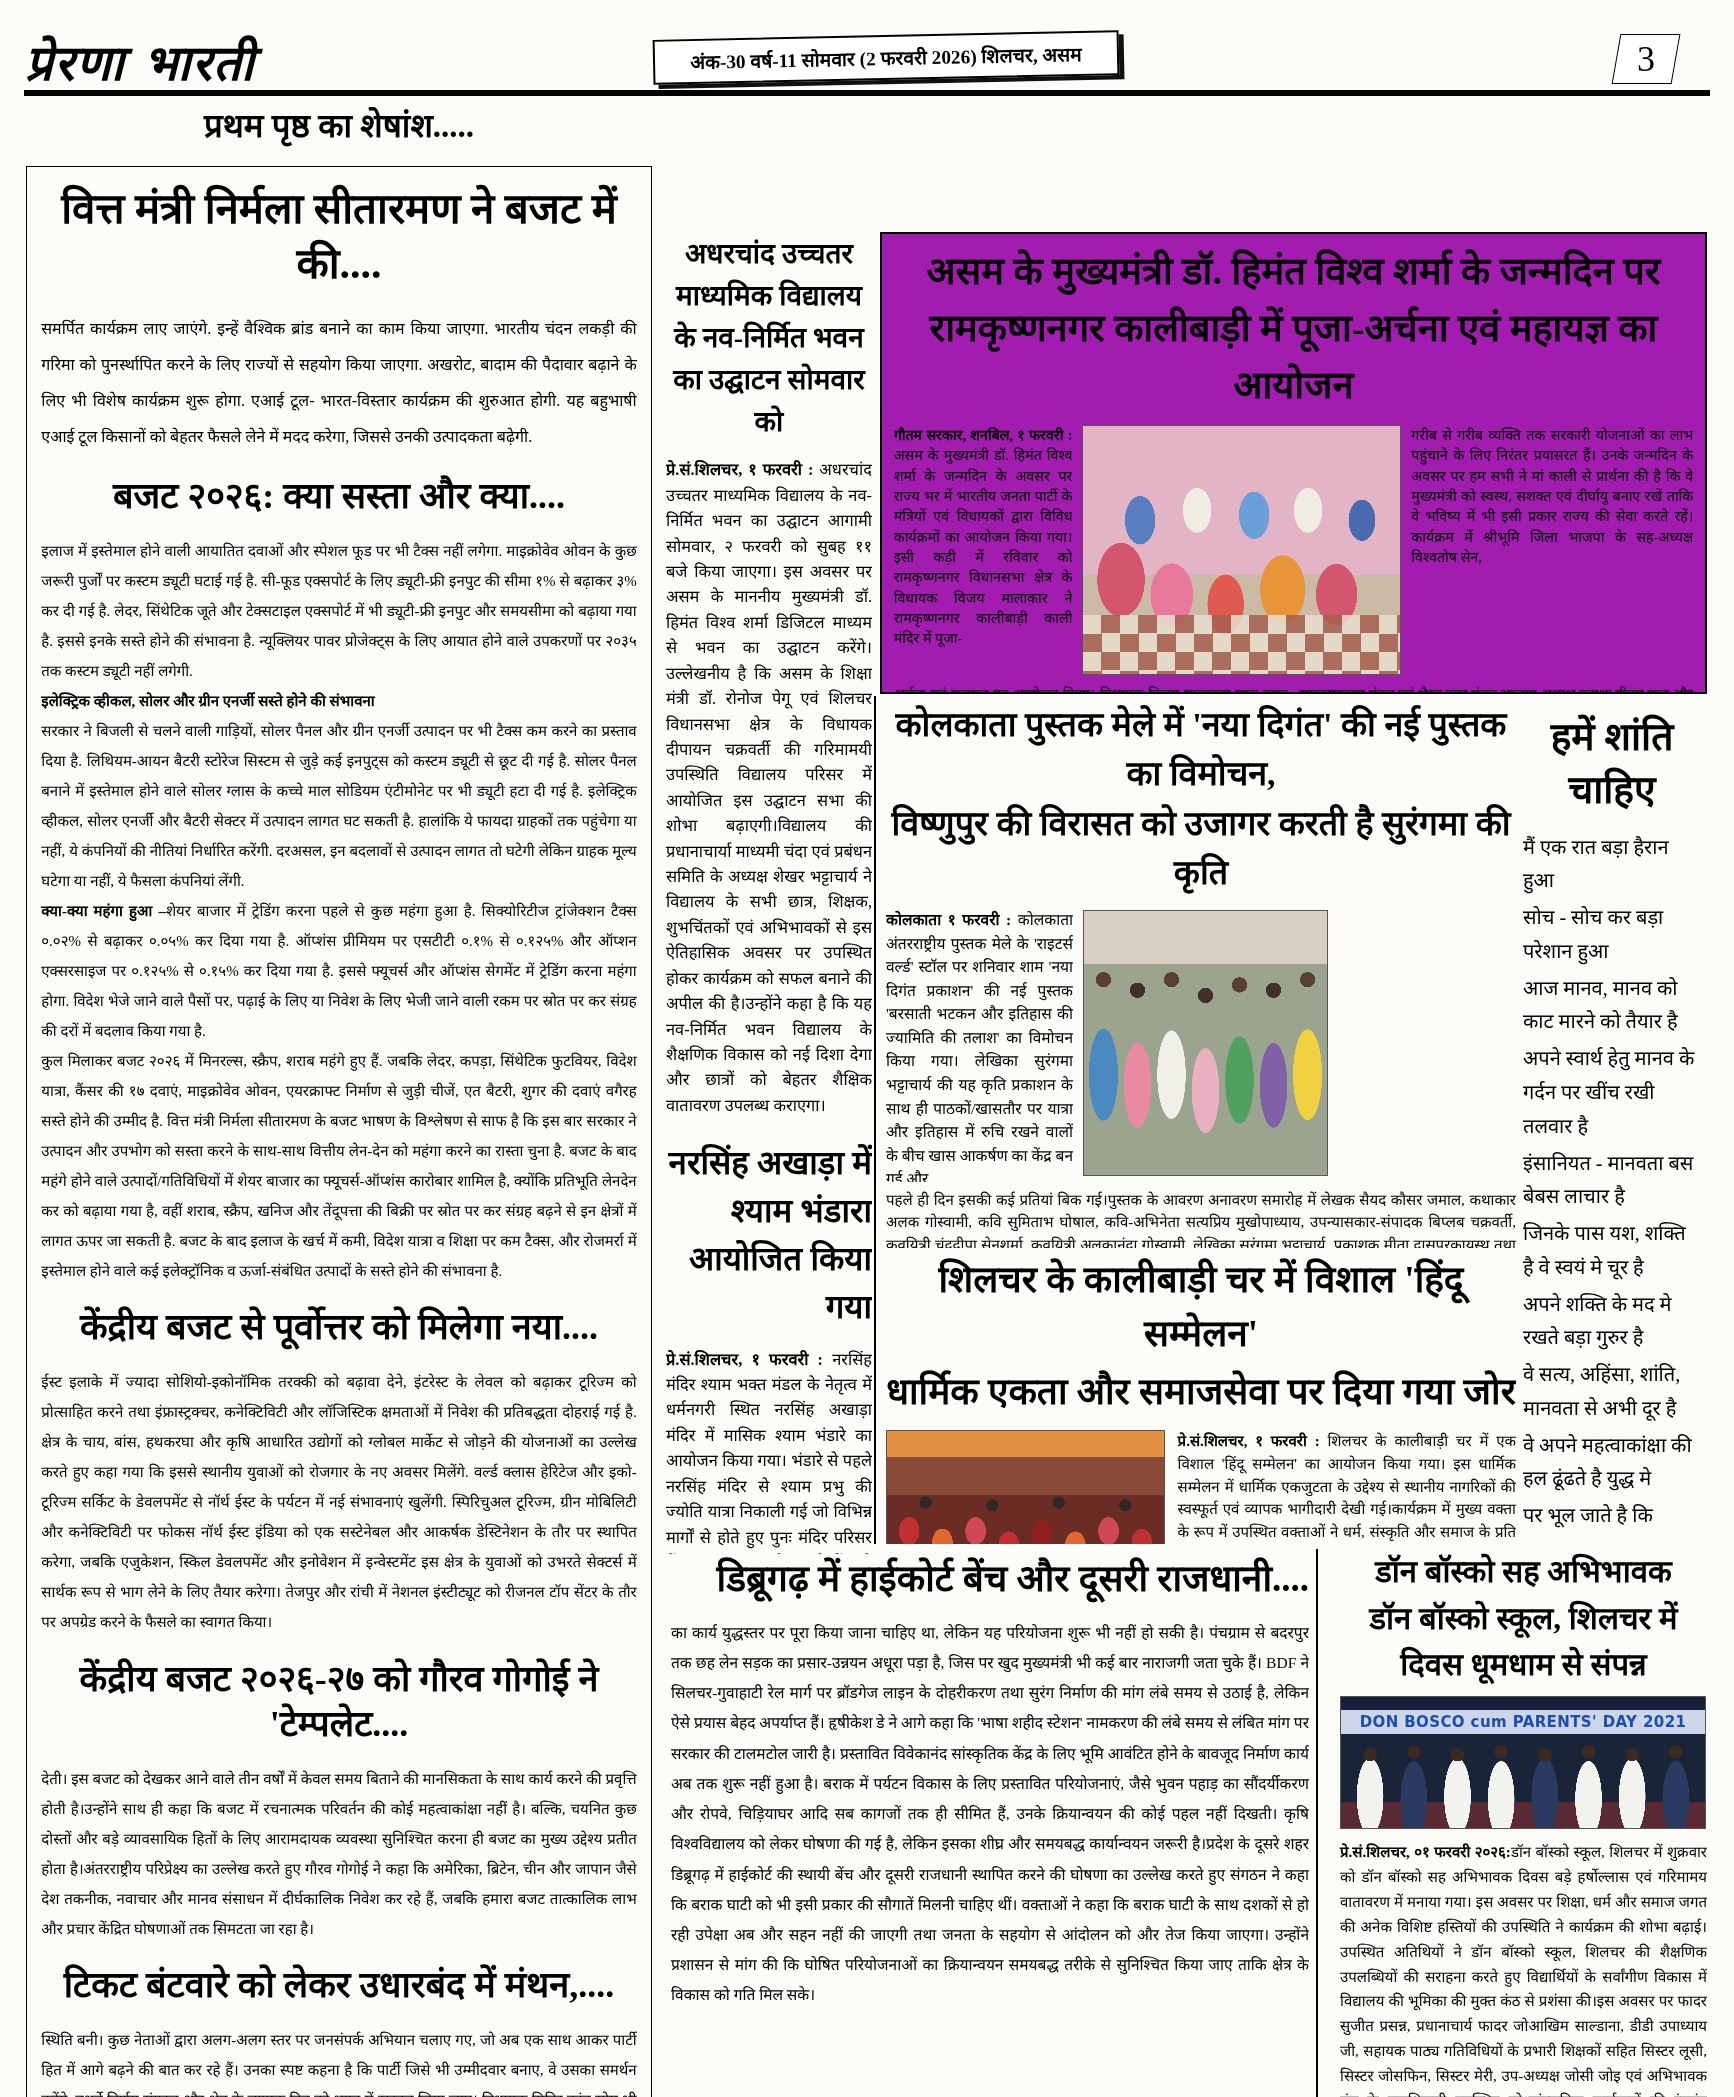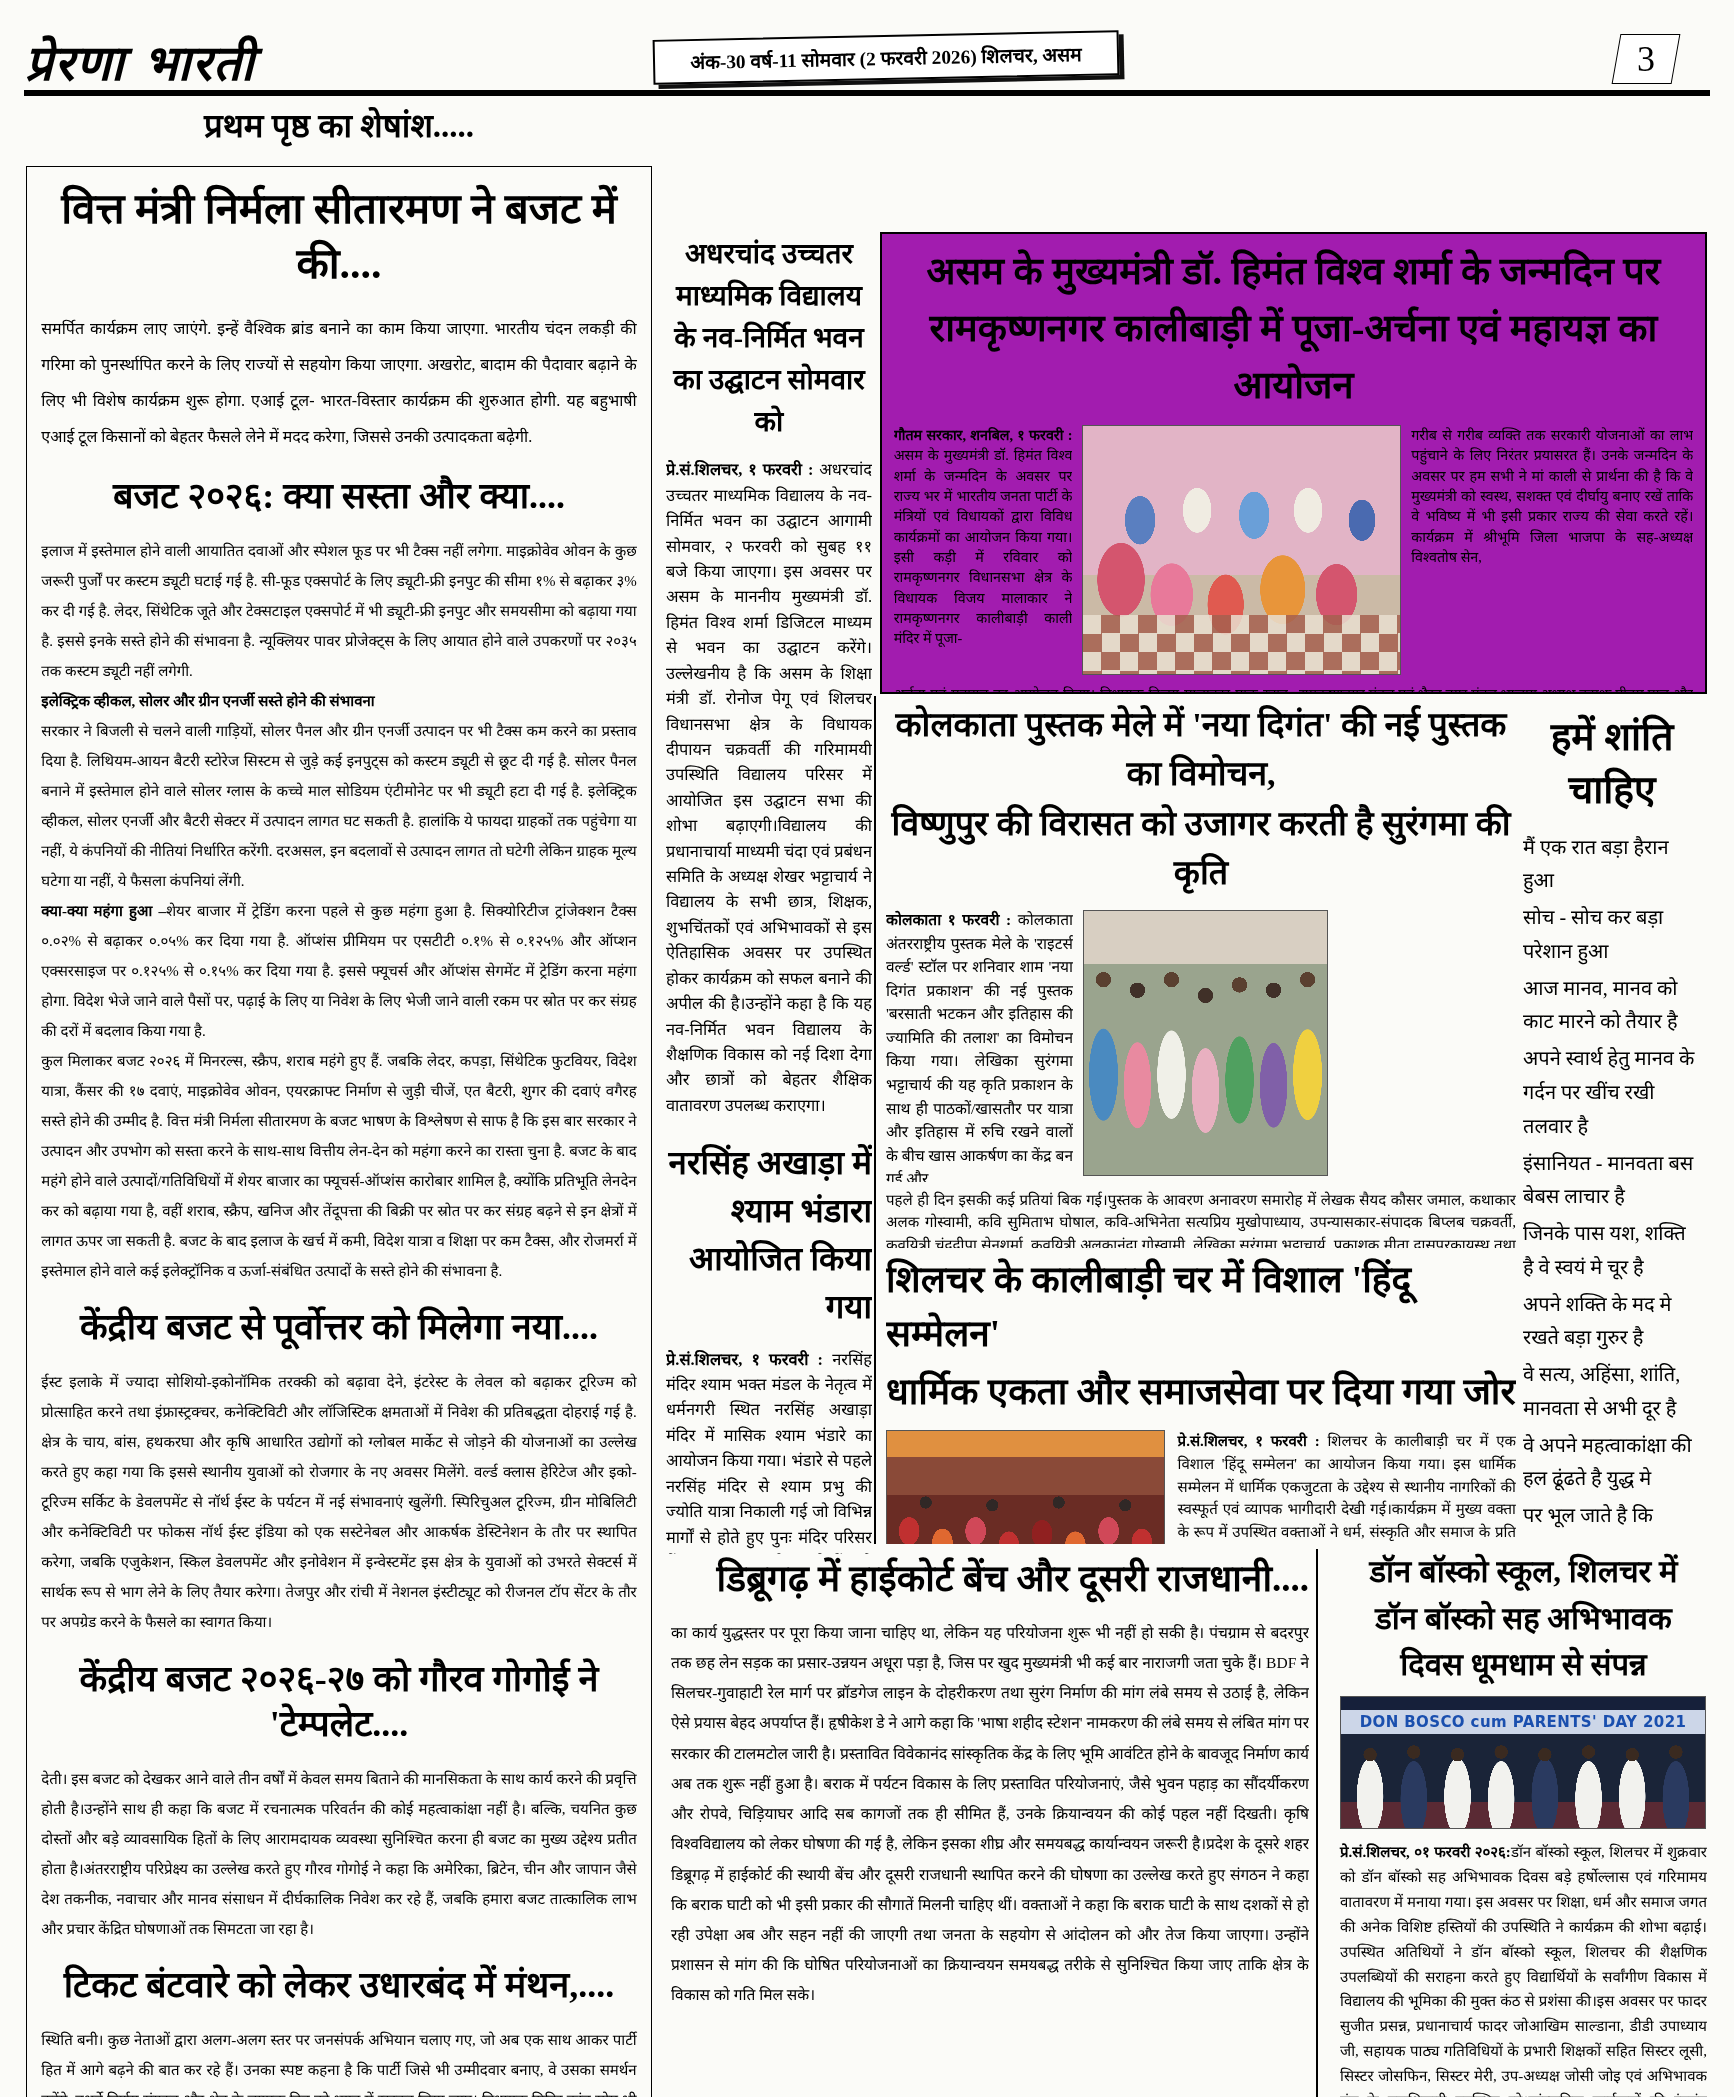--- a/index.html
+++ b/index.html
@@ -131,21 +131,21 @@
              font-size:15.5px;line-height:1.52;text-align:justify;}
   .e-photo{position:absolute;left:197px;top:1.7px;}
   .e-bottom{margin-top:6.7px;height:148px;overflow:hidden;font-size:15px;line-height:1.5;text-align:justify;}
 
   .poem{left:1523px;top:711px;width:178px;height:825px;overflow:hidden;}
   .poem-title{font-size:39px;font-weight:700;line-height:1.35;text-align:center;}
   .poem-line{font-size:20px;line-height:1.68;margin-top:3.4px;}
   .poem-sig{font-size:18.5px;font-weight:700;line-height:1.7;margin-top:11px;}
 
   .gsam{left:886px;top:1253px;width:630px;height:291px;overflow:hidden;}
-  .g-head{font-size:37px;font-weight:700;line-height:1.45;margin-bottom:11px;}
+  .g-head{font-size:37px;font-weight:700;line-height:1.45;text-align:center;margin-bottom:11px;}
   .g-body{font-size:15px;line-height:1.52;text-align:justify;}
 
   
   .hzone{left:671px;top:1552px;width:638px;height:1146px;overflow:hidden;}
   .h-head{font-size:37px;font-weight:700;line-height:1.3;margin:3.4px 0 14.3px;text-align:right;}
   .h-body{font-size:15.5px;line-height:1.95;text-align:justify;height:642px;overflow:hidden;}
 
   
   .dbcol{left:1329px;top:1549px;width:378px;height:1150px;overflow:hidden;padding-left:11px;}
   .vl-db{left:1316px;top:1549px;width:2.1px;height:1150px;}
@@ -250,22 +250,22 @@
     </div>
   </div>
 
   <div class="abs hzone">
     <div class="h-head">डिब्रूगढ़ में हाईकोर्ट बेंच और दूसरी राजधानी....</div>
     <div class="h-body">का कार्य युद्धस्तर पर पूरा किया जाना चाहिए था, लेकिन यह परियोजना शुरू भी नहीं हो सकी है। पंचग्राम से बदरपुर तक छह लेन सड़क का प्रसार-उन्नयन अधूरा पड़ा है, जिस पर खुद मुख्यमंत्री भी कई बार नाराजगी जता चुके हैं। BDF ने सिलचर-गुवाहाटी रेल मार्ग पर ब्रॉडगेज लाइन के दोहरीकरण तथा सुरंग निर्माण की मांग लंबे समय से उठाई है, लेकिन ऐसे प्रयास बेहद अपर्याप्त हैं। हृषीकेश डे ने आगे कहा कि 'भाषा शहीद स्टेशन' नामकरण की लंबे समय से लंबित मांग पर सरकार की टालमटोल जारी है। प्रस्तावित विवेकानंद सांस्कृतिक केंद्र के लिए भूमि आवंटित होने के बावजूद निर्माण कार्य अब तक शुरू नहीं हुआ है। बराक में पर्यटन विकास के लिए प्रस्तावित परियोजनाएं, जैसे भुवन पहाड़ का सौंदर्यीकरण और रोपवे, चिड़ियाघर आदि सब कागजों तक ही सीमित हैं, उनके क्रियान्वयन की कोई पहल नहीं दिखती। कृषि विश्वविद्यालय को लेकर घोषणा की गई है, लेकिन इसका शीघ्र और समयबद्ध कार्यान्वयन जरूरी है।प्रदेश के दूसरे शहर डिब्रूगढ़ में हाईकोर्ट की स्थायी बेंच और दूसरी राजधानी स्थापित करने की घोषणा का उल्लेख करते हुए संगठन ने कहा कि बराक घाटी को भी इसी प्रकार की सौगातें मिलनी चाहिए थीं। वक्ताओं ने कहा कि बराक घाटी के साथ दशकों से हो रही उपेक्षा अब और सहन नहीं की जाएगी तथा जनता के सहयोग से आंदोलन को और तेज किया जाएगा। उन्होंने प्रशासन से मांग की कि घोषित परियोजनाओं का क्रियान्वयन समयबद्ध तरीके से सुनिश्चित किया जाए ताकि क्षेत्र के विकास को गति मिल सके।</div>
 
   </div>
 
   <div class="abs dbcol">
+    <div class="db-head">डॉन बॉस्को सह अभिभावक</div>
     <div class="db-head">डॉन बॉस्को स्कूल, शिलचर में</div>
-    <div class="db-head">डॉन बॉस्को सह अभिभावक</div>
     <div class="db-head">दिवस धूमधाम से संपन्न</div>
     <div class="photo photo-donbosco">
       <div class="db-banner">DON BOSCO cum PARENTS' DAY 2021</div>
     </div>
     <div class="db-body"><span class="byline">प्रे.सं.शिलचर, ०१ फरवरी २०२६:</span><span>डॉन बॉस्को स्कूल, शिलचर में शुक्रवार को डॉन बॉस्को सह अभिभावक दिवस बड़े हर्षोल्लास एवं गरिमामय वातावरण में मनाया गया। इस अवसर पर शिक्षा, धर्म और समाज जगत की अनेक विशिष्ट हस्तियों की उपस्थिति ने कार्यक्रम की शोभा बढ़ाई।उपस्थित अतिथियों ने डॉन बॉस्को स्कूल, शिलचर की शैक्षणिक उपलब्धियों की सराहना करते हुए विद्यार्थियों के सर्वांगीण विकास में विद्यालय की भूमिका की मुक्त कंठ से प्रशंसा की।इस अवसर पर फादर सुजीत प्रसन्न, प्रधानाचार्य फादर जोआखिम साल्डाना, डीडी उपाध्याय जी, सहायक पाठ्य गतिविधियों के प्रभारी शिक्षकों सहित सिस्टर लूसी, सिस्टर जोसफिन, सिस्टर मेरी, उप-अध्यक्ष जोसी जोइ एवं अभिभावक मंच के पदाधिकारी उपस्थित रहे।सांस्कृतिक कार्यक्रमों की रंगारंग प्रस्तुतियों ने दर्शकों का मन मोह लिया। विद्यार्थियों द्वारा प्रस्तुत नृत्य, संगीत एवं नाटक ने सभी को मंत्रमुग्ध कर दिया।विद्यालय प्रबंधन ने सभी अभिभावकों का आभार व्यक्त करते हुए भविष्य में भी इसी प्रकार के आयोजन करते रहने का संकल्प लिया।</span></div>
   </div>
 
 </div>
 
 

